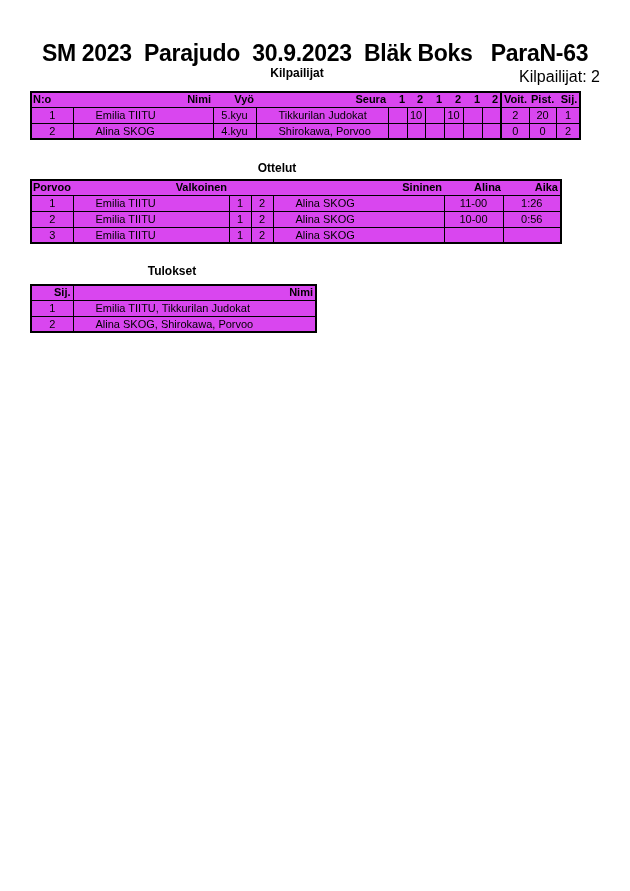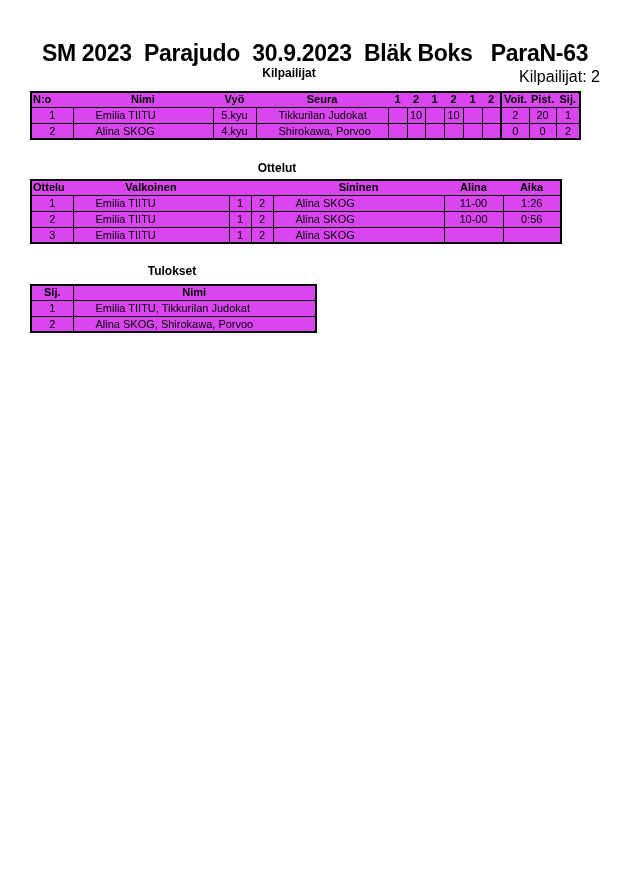--- a/index.html
+++ b/index.html
@@ -9,37 +9,37 @@
 
   .title {
     position:absolute; top:40px; left:0; width:630px;
     text-align:center; font-size:23px; font-weight:bold;
     white-space:pre; letter-spacing:-0.3px;
   }
   .section-heading {
     position:absolute; font-size:12px; font-weight:bold; text-align:center;
     white-space:pre;
   }
-  #h-kilpailijat { top:66px;  left:4px; width:530px;padding-left:40px; }
+  #h-kilpailijat { top:66px;  left:12px; width:530px;padding-left:40px; }
   #h-ottelut     { top:161px; left:0; width:554px; }
   #h-tulokset    { top:264px; left:0; width:344px; }
   .count-label {
     position:absolute; top:68px; right:30px; font-size:16px; font-weight:normal;
   }
 
   table {
     position:absolute; border-collapse:collapse; table-layout:fixed;
     border:2px solid #000; background:#d946ef;
   }
   #t-competitors { top:91px;  left:30px; }
   #t-matches     { top:179px; left:30px; }
   #t-results     { top:284px; left:30px; }
 
   th {
-    font-size:11px; font-weight:bold; text-align:center; vertical-align:middle;
+    font-size:11px; font-weight:bold; text-align:right; vertical-align:middle;
     height:15px; line-height:13px; padding:0 2px; white-space:nowrap; overflow:visible;
     border:0; border-bottom:1px solid #000;
   }
   td {
     font-size:11px; font-weight:normal; vertical-align:middle;
     height:16px; line-height:14px; padding:0 2px; white-space:nowrap; overflow:hidden;
     border:1px solid #000; text-align:center;
   }
   th.hl { text-align:left; padding-left:1px; }
   td.l  { text-align:left; padding-left:22px; }
@@ -130,21 +130,21 @@
       <col style="width:42px">
         <col style="width:156px">
         <col style="width:22px">
         <col style="width:22px">
       <col style="width:171px">
         <col style="width:59px">
         <col style="width:58px">
     </colgroup>
     <thead>
       <tr>
-        <th class="hl">Ottelu</th>
+        <th class="hl">Porvoo</th>
         <th>Valkoinen</th>
         <th></th>
         <th></th>
         <th>Sininen</th>
         <th>Alina</th>
         <th>Aika</th>
       </tr>
     </thead>
     <tbody>
       <tr>

